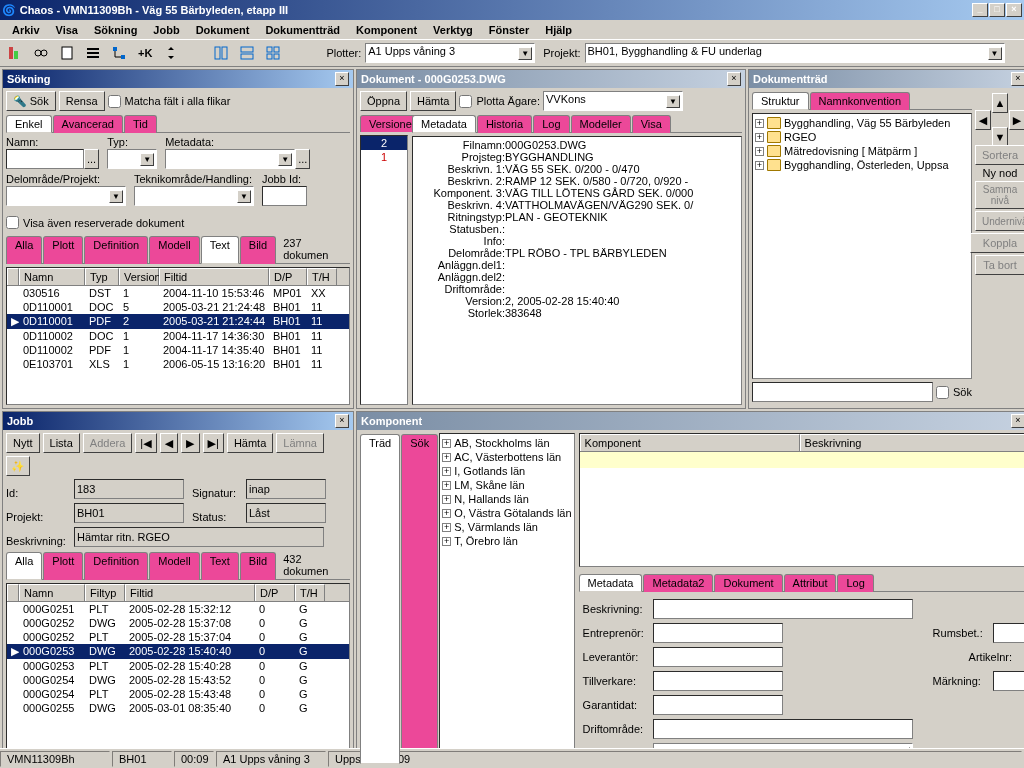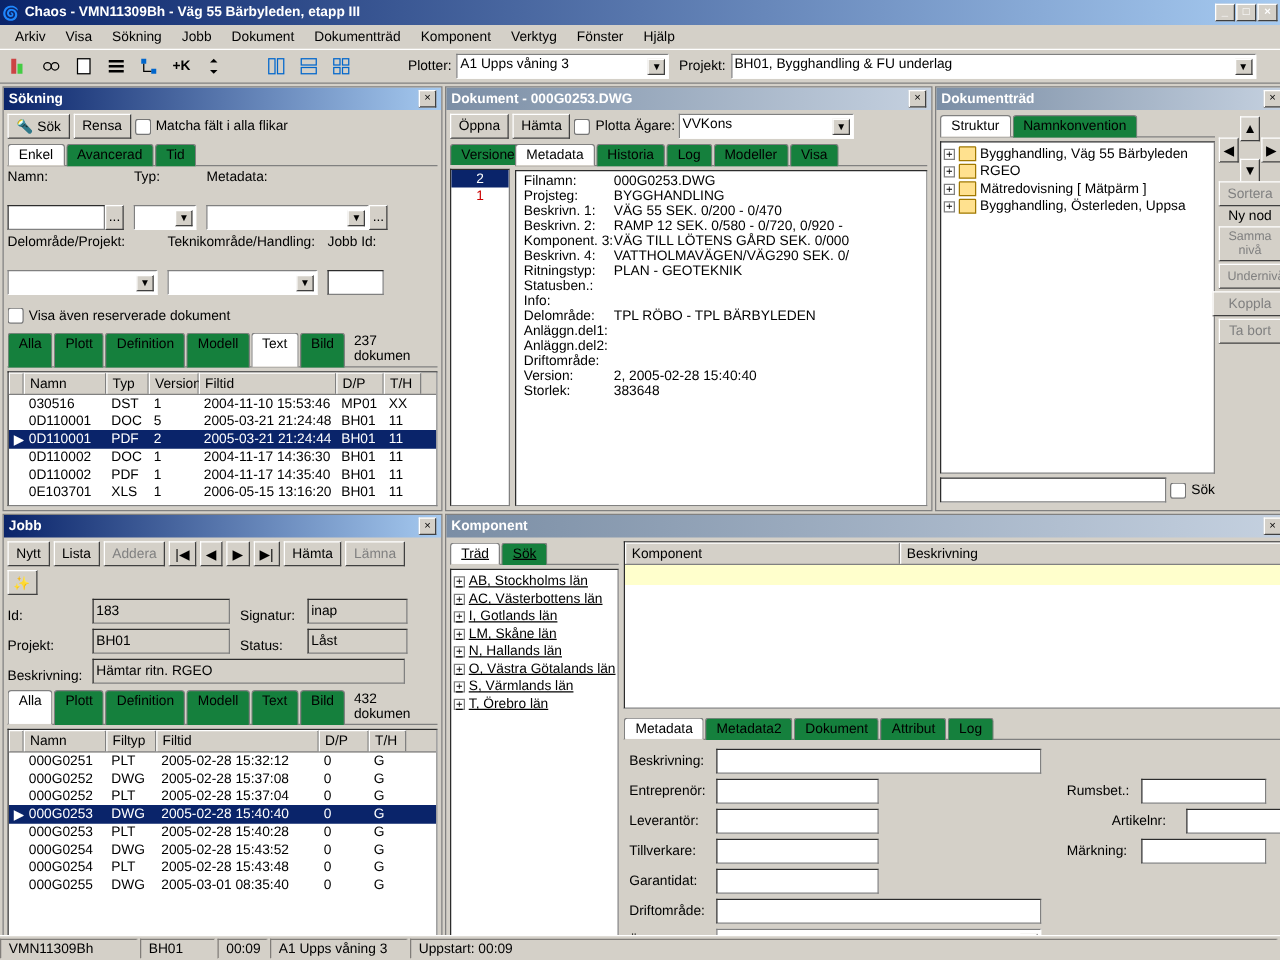--- a/index.html
+++ b/index.html
@@ -1,62 +1,62 @@
 <!DOCTYPE html>
 <html><head>
 <meta charset="utf-8">
 <style>
 * { box-sizing: border-box; margin: 0; padding: 0; font-family: Tahoma, Arial, sans-serif; font-size: 11px; }
 body { background: #d4d0c8; width: 1024px; height: 768px; overflow: hidden; position: relative; }
 .titlebar { background: linear-gradient(to right, #0a246a, #a6caf0); height: 20px; display: flex; align-items: center; padding: 0 2px; color: #fff; font-weight: bold; }
 .titlebar .title { flex: 1; padding-left: 4px; }
 .winbtns { display: flex; gap: 1px; }
 .winbtn { width: 16px; height: 14px; background: #d4d0c8; border: 1px solid #fff; border-right-color: #404040; border-bottom-color: #404040; text-align: center; line-height: 10px; font-family: Marlett, Arial; font-size: 9px; }
-.menubar { background: #d4d0c8; height: 19px; display: flex; align-items: center; padding: 0 4px; gap: 0; }
+.menubar { background: #d4d0c8; height: 19px; display: flex; align-items: center; padding: 0 4px; gap: 0; font-weight: bold; }
 .menubar span { padding: 2px 8px; cursor: default; }
 .toolbar { background: #d4d0c8; height: 28px; border-top: 1px solid #fff; border-bottom: 1px solid #808080; display: flex; align-items: center; padding: 0 4px; gap: 4px; }
 .tbtn { width: 22px; height: 22px; border: 1px solid #d4d0c8; display: flex; align-items: center; justify-content: center; }
 .tbtn svg { width: 16px; height: 16px; }
 .tlabel { margin-left: 4px; }
 .tselect { background: #fff; border: 1px solid #808080; border-right-color: #fff; border-bottom-color: #fff; height: 20px; padding: 1px 2px; position: relative; }
 .tselect::after { content: '▼'; position: absolute; right: 2px; top: 3px; font-size: 8px; background: #d4d0c8; padding: 1px 2px; border: 1px solid #fff; border-right-color: #404040; border-bottom-color: #404040;}
 .workspace { display: grid; grid-template-columns: 352px 390px 282px; grid-template-rows: 340px 360px; gap: 2px; padding: 2px; height: 678px; }
 .panel { background: #d4d0c8; border: 1px solid #808080; display: flex; flex-direction: column; overflow: hidden; }
 .panel-title { background: linear-gradient(to right, #7b8ea5, #c5d1e0); height: 18px; display: flex; align-items: center; padding: 0 4px; color: #fff; font-weight: bold; }
 .panel-title.active { background: linear-gradient(to right, #0a246a, #a6caf0); }
 .panel-title .txt { flex: 1; }
 .panel-title .x { width: 14px; height: 14px; background:#d4d0c8; border: 1px solid #fff; border-right-color:#404040; border-bottom-color:#404040; color:#000; text-align:center; line-height:10px; font-size:9px; font-weight:normal;}
 .panel-body { flex: 1; padding: 3px; overflow: hidden; display:flex; flex-direction:column;}
 .btn { background: #d4d0c8; border: 1px solid #fff; border-right-color: #404040; border-bottom-color: #404040; padding: 2px 6px; cursor: pointer; min-height:20px;}
 .btnrow { display: flex; gap: 3px; align-items: center; margin-bottom: 3px; flex-wrap:wrap;}
 .tabs { display: flex; border-bottom: 1px solid #808080; margin-bottom: 3px; }
-.tab { background: #15803d; border: 1px solid #808080; border-bottom: none; padding: 2px 8px; margin-right: 1px; border-radius: 3px 3px 0 0; position: relative; top: 1px; }
+.tab { background: #ec4899; border: 1px solid #808080; border-bottom: none; padding: 2px 8px; margin-right: 1px; border-radius: 3px 3px 0 0; position: relative; top: 1px; }
 .tab.active { background: #ffffff; border-bottom: 1px solid #d4d0c8; font-weight: normal; z-index:2;}
 .field-row { display: flex; gap: 8px; margin-bottom: 4px; align-items: flex-end;}
 .field { display: flex; flex-direction: column; }
-.field label { margin-bottom: 16px; }
+.field label { margin-bottom: 1px; }
 .input { background: #fff; border: 1px inset #808080; height: 20px; padding: 1px 2px; }
 .input.ro { background: #d4d0c8; }
 .check { display: flex; align-items: center; gap: 4px; }
 .check input { width:13px; height:13px;}
 .grid { background: #fff; border: 1px inset #808080; flex:1; overflow: hidden; position:relative;}
 .grid-head { display: flex; background: #d4d0c8; border-bottom: 1px solid #808080; }
 .grid-head div { border-right: 1px solid #808080; border-top:1px solid #fff; border-left:1px solid #fff; padding: 2px 4px; font-weight: normal;}
 .grid-body { overflow-y: auto; height: calc(100% - 18px);}
 .grid-row { display: flex; }
 .grid-row div { padding: 1px 4px; white-space: nowrap; overflow: hidden; }
 .grid-row.sel { background: #0a246a; color: #fff; }
 .grid-row .arrow { width:12px; text-align:center;}
 .tree { background: #fff; border: 1px inset #808080; padding: 2px; overflow: auto; }
 .tree-item { display: flex; align-items: center; gap: 3px; padding: 1px 0; white-space:nowrap;}
 .tree-item .pm { width:9px; height:9px; border:1px solid #808080; text-align:center; line-height:7px; font-size:9px;}
 .folder { width:14px; height:12px; background:#ffe18f; border:1px solid #a07800; border-radius:1px 1px 0 0;}
 .meta-list { background: #fff; border: 1px inset #808080; flex:1; overflow-y:auto; padding:2px;}
 .meta-row { display: flex; padding: 0 4px;}
-.meta-row .k { width: 72px; }
+.meta-row .k { width: 86px; text-align: right; }
 .statusbar { position: absolute; bottom: 0; left: 0; right: 0; height: 20px; background: #d4d0c8; border-top: 1px solid #fff; display: flex; align-items: center; }
 .statusbar div { border: 1px inset #d4d0c8; padding: 1px 6px; margin-right: 2px;}
 .disabled { color: #808080; }
 .side-tools { width:52px; display:flex; flex-direction:column; gap:2px; align-items:center; padding:2px;}
 </style>
 </head>
 <body>
 
 <div class="titlebar">
   <span>🌀</span>
@@ -574,21 +574,21 @@
       </div>
     </div>
   </div>
 
   <div class="panel" style="grid-column: span 2">
     <div class="panel-title">
         <span class="txt">Komponent</span>
         <span class="x">×</span>
       </div>
     <div class="panel-body" style="flex-direction:row; gap:4px;">
-      <div style="width:215px; display:flex; flex-direction:column;text-decoration:underline;">
+      <div style="width:215px; display:flex; flex-direction:row;">
         <div class="tabs">
           <div class="tab active">Träd</div>
           <div class="tab">Sök</div>
         </div>
         <div class="tree" style="flex:1" id="komp-tree">
             <div class="tree-item">
               <span class="pm">+</span>
               <span>AB, Stockholms län</span>
             </div>
             <div class="tree-item">

